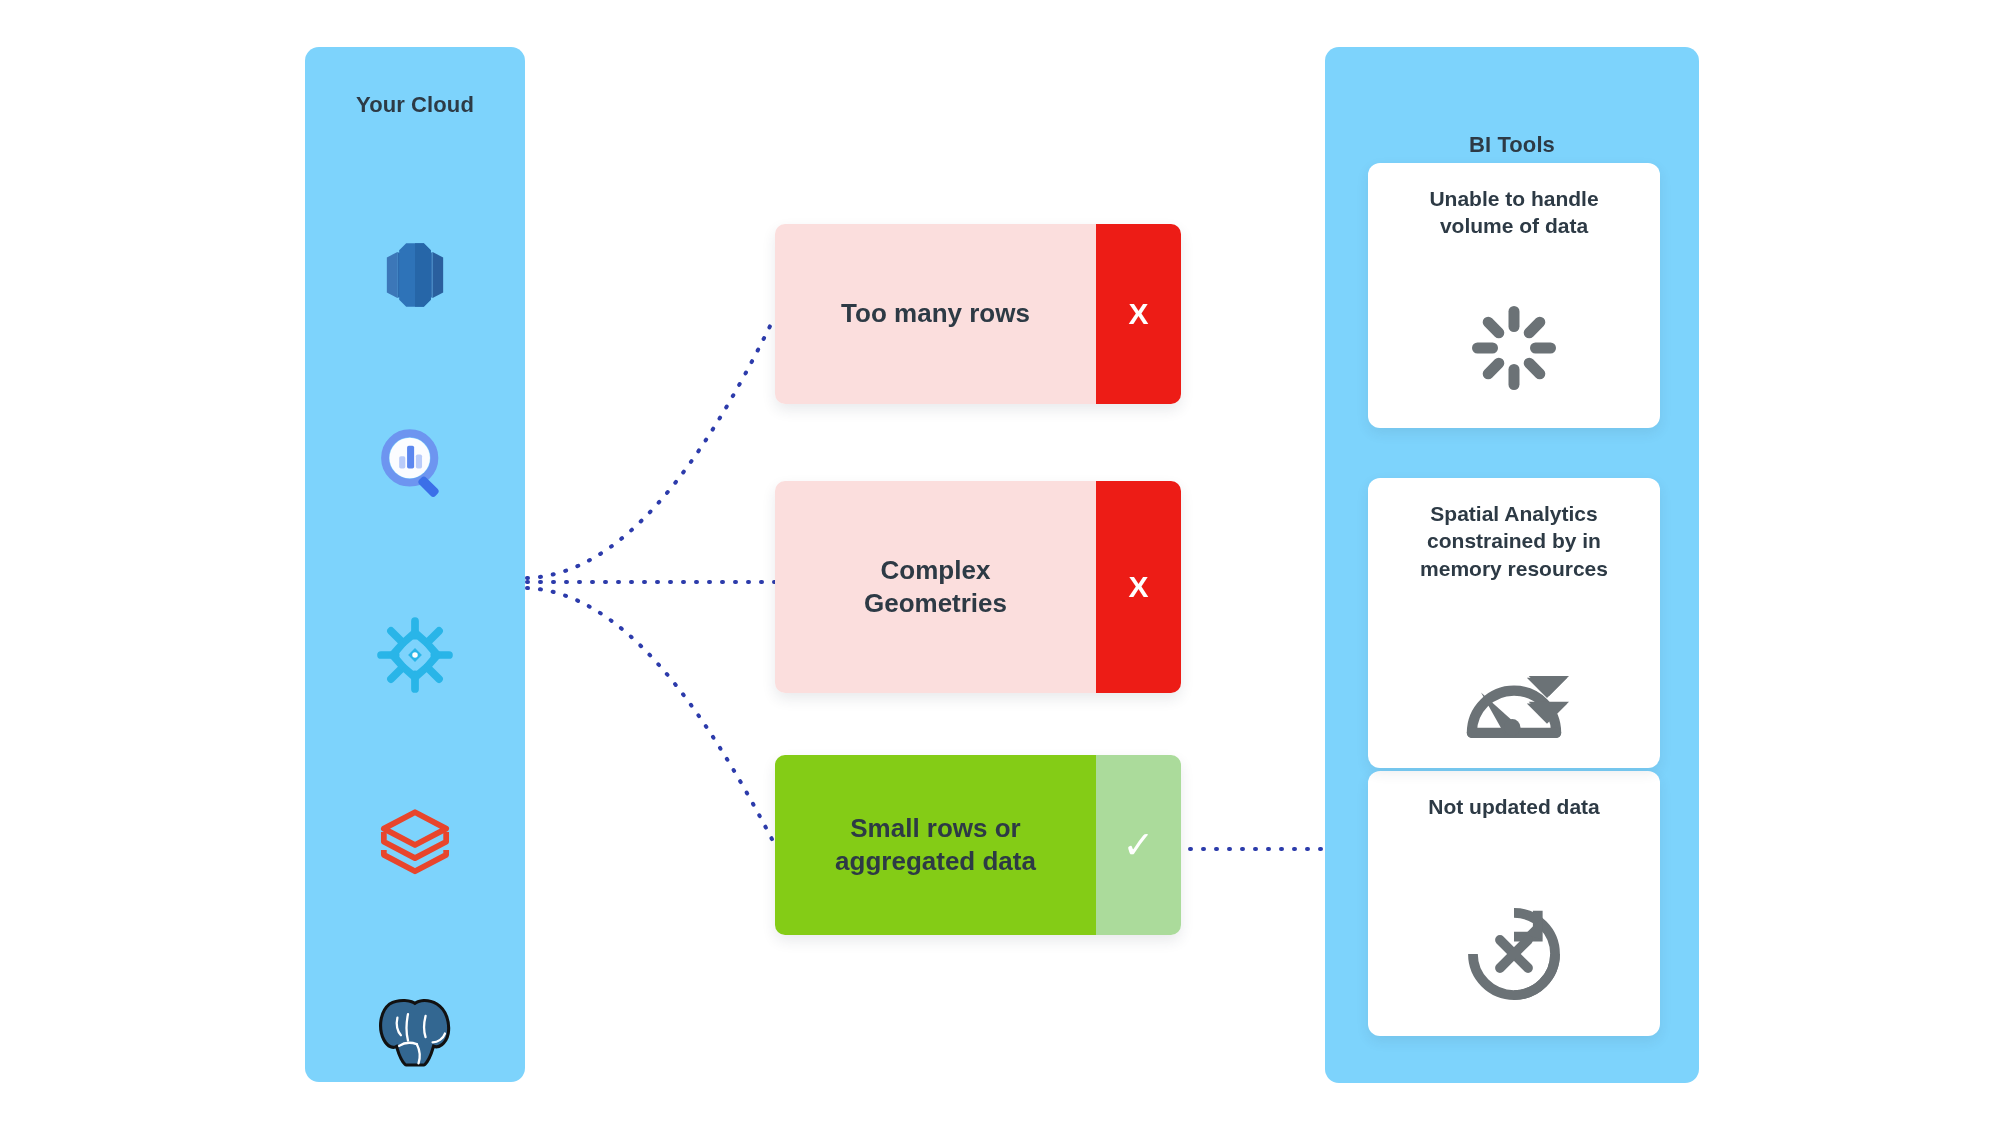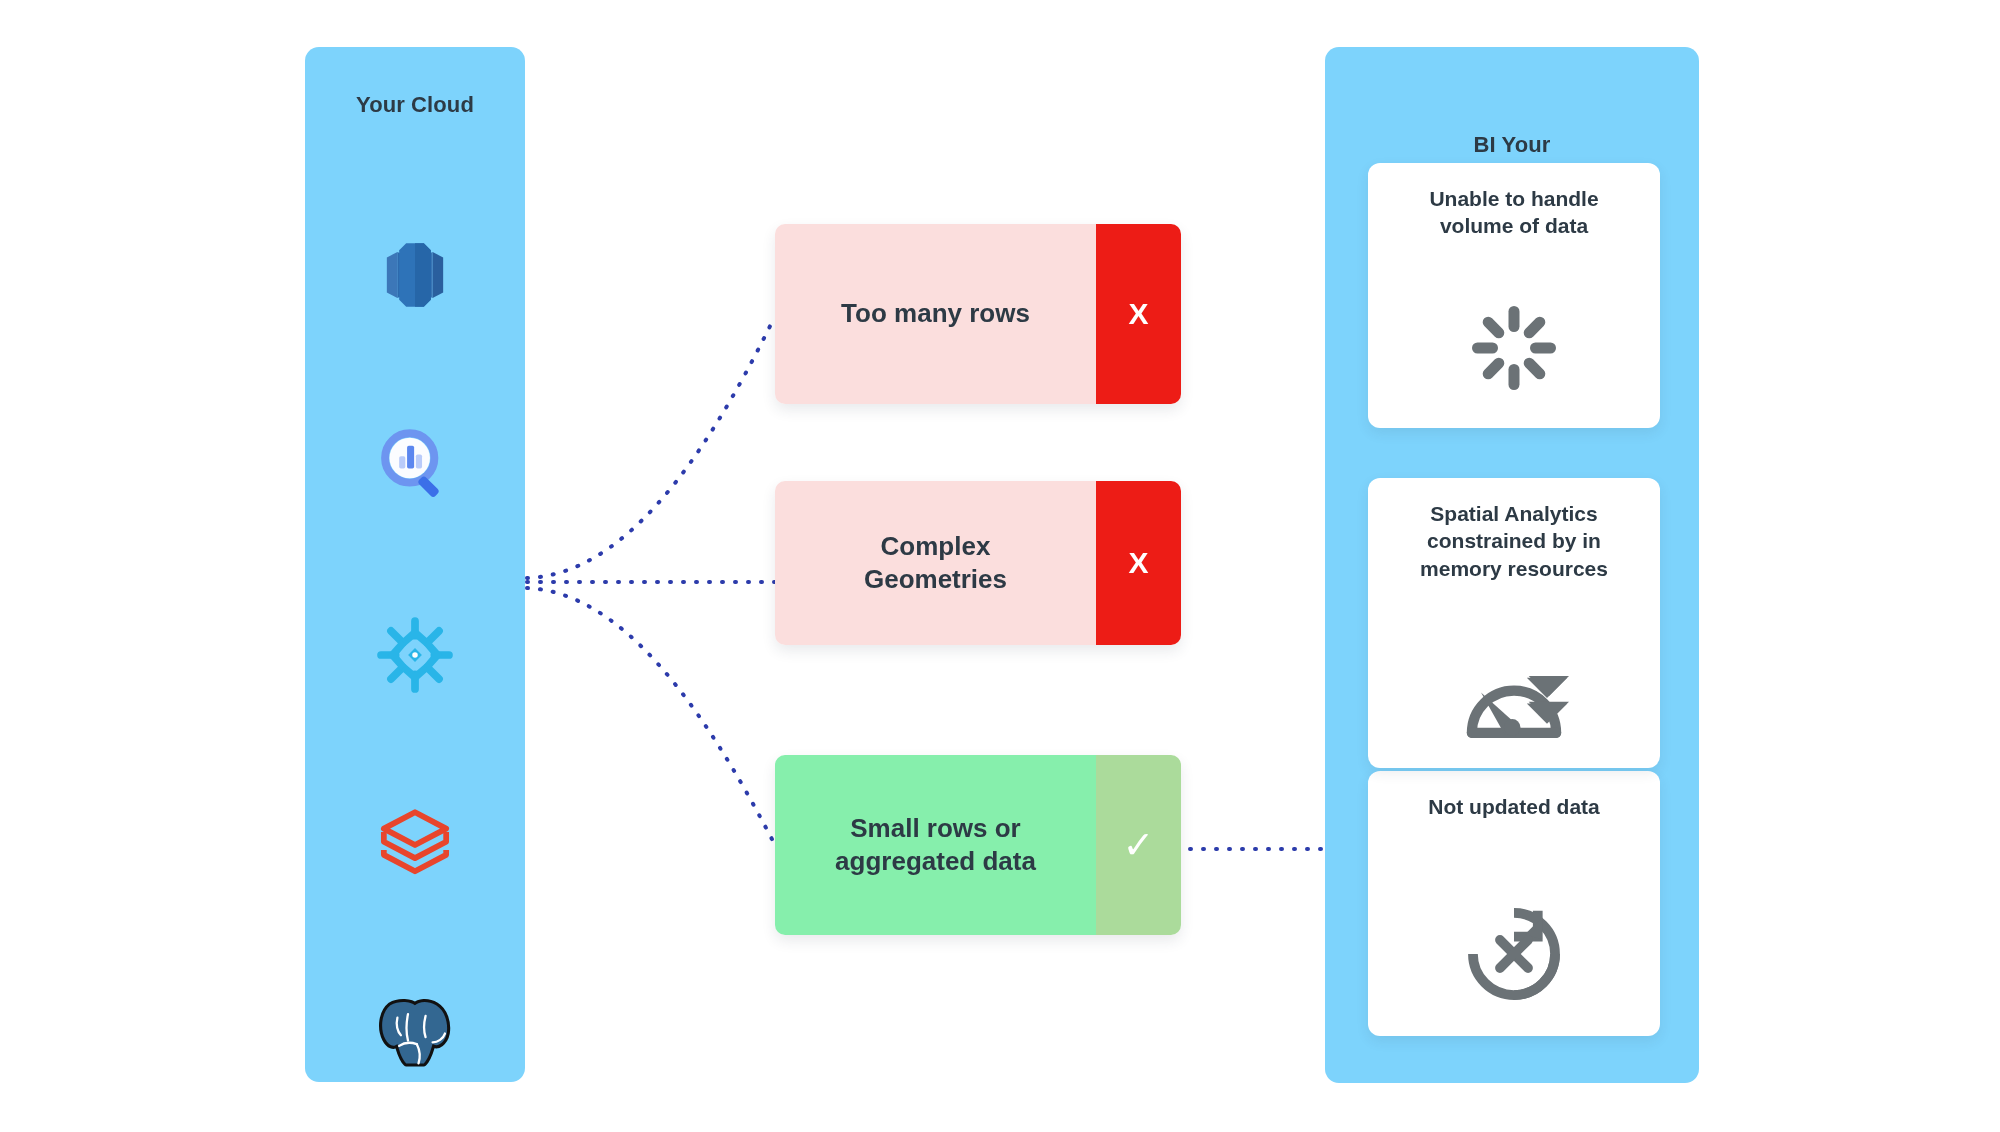--- a/index.html
+++ b/index.html
@@ -75,27 +75,27 @@
     flex: 0 0 85px;
     display: flex;
     align-items: center;
     justify-content: center;
     color: #ffffff;
     font-size: 30px;
     font-weight: 700;
   }
   .mid-card.bad  .mid-body { background: #fbdedd; }
   .mid-card.bad  .mid-flag { background: #ed1c16; }
-  .mid-card.good .mid-body { background: #86efac; }
+  .mid-card.good .mid-body { background: #84cc16; }
   .mid-card.good .mid-flag { background: #abdb9b; }
   .mid-flag .glyph { line-height: 1; }
   .mid-flag .check { font-size: 38px; font-weight: 400; }
 
   #mid-card-0 { top: 224px; height: 180px; }
-  #mid-card-1 { top: 481px; height: 164px; }
+  #mid-card-1 { top: 481px; height: 212px; }
   #mid-card-2 { top: 755px; height: 180px; }
 
   
   .bi-card {
     position: absolute;
     left: 1368px;
     width: 292px;
     background: #ffffff;
     border-radius: 12px;
     box-shadow: 0 5px 13px rgba(40,50,70,.09);
@@ -238,21 +238,21 @@
   </div>
 
   <div class="mid-card good" id="mid-card-2">
     <div class="mid-body">Small rows or<br>aggregated data</div>
     <div class="mid-flag">
       <span class="glyph check">✓</span>
     </div>
   </div>
 
   <div class="panel" id="panel-right">
-    <div class="panel-title">BI Your</div>
+    <div class="panel-title">BI Tools</div>
   </div>
 
   <div class="bi-card" id="bi-card-0">
     <div class="bi-title">Unable to handle<br>volume of data</div>
     <div class="bi-icon">
       <svg width="100" height="100" viewBox="0 0 100 100">
         <g fill="#6b7276">
           <rect x="44.5" y="8" width="11" height="26" rx="5.5"></rect>
           <rect x="44.5" y="66" width="11" height="26" rx="5.5"></rect>
           <rect x="8" y="44.5" width="26" height="11" rx="5.5"></rect>

